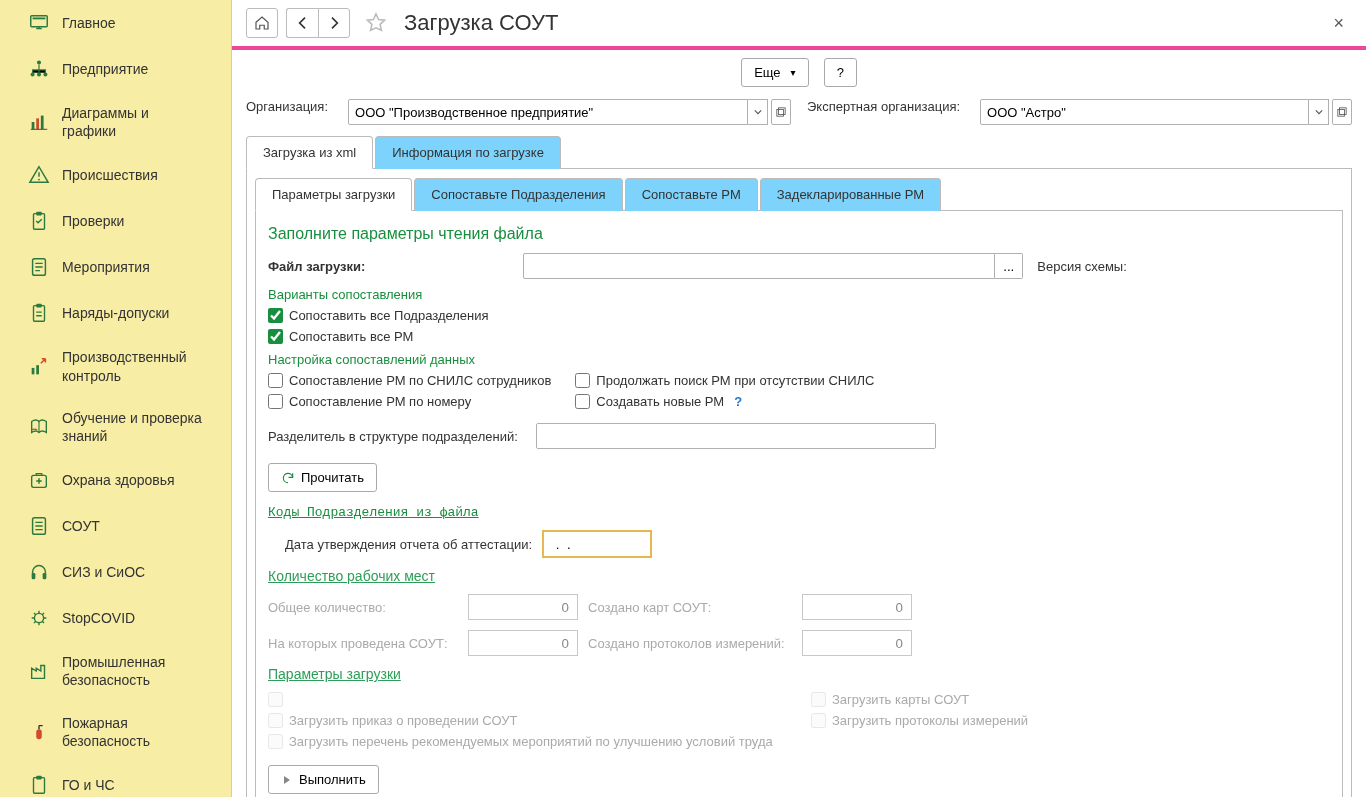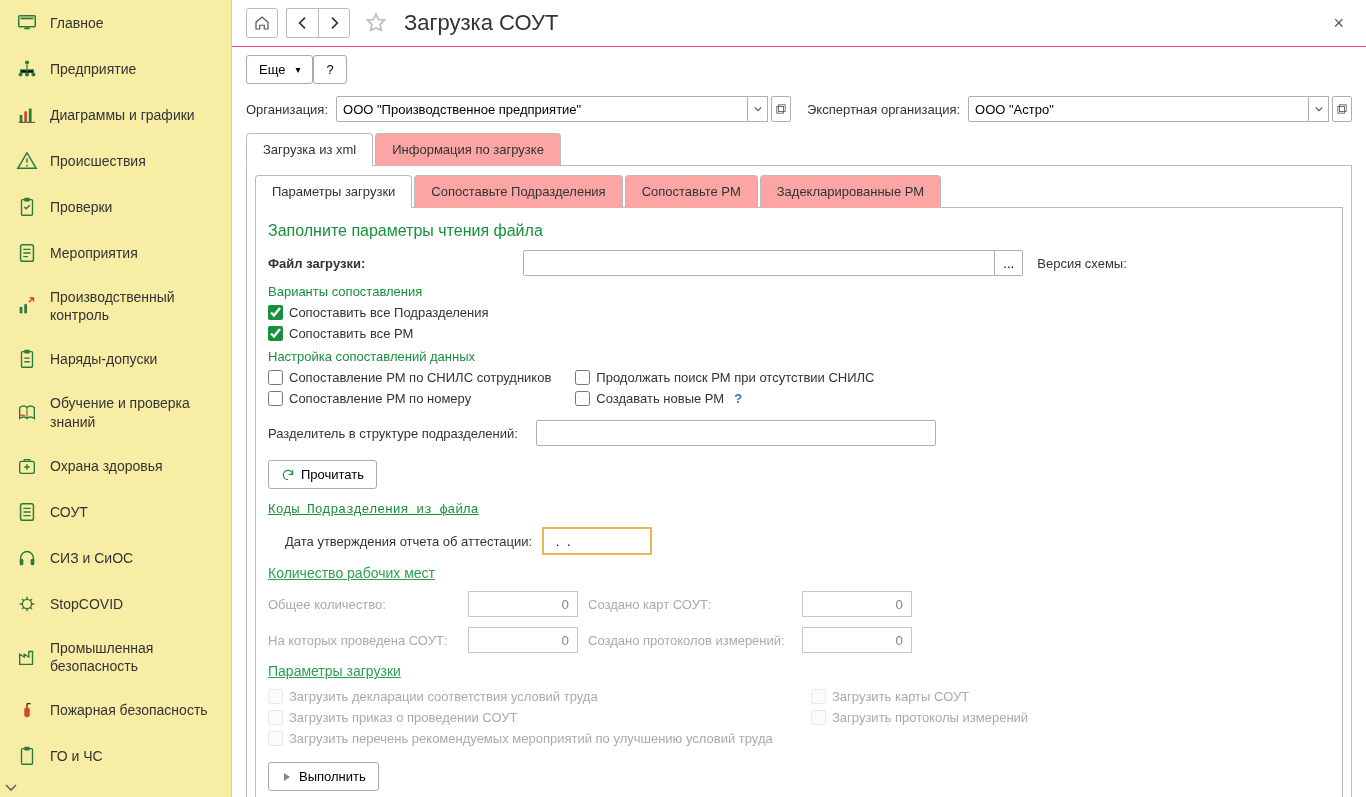--- a/index.html
+++ b/index.html
@@ -18,51 +18,51 @@
   background: #f8eda5;
   border-right: 1px solid #ccc;
   display: flex;
   flex-direction: column;
   overflow-y: auto;
 }
 .sidebar-item {
   display: flex;
   align-items: center;
   gap: 12px;
-  padding: 12px 16px;
+  padding: 12px 28px;
   cursor: pointer;
   color: #333;
 }
 .sidebar-item .icon { width: 22px; height: 22px; display: flex; align-items: center; justify-content: center; }
 .sidebar-item .label { flex: 1; font-size: 14px; line-height: 1.3; }
 .sidebar-scroll-ind { text-align: center; padding: 4px; color: #666; cursor: pointer; margin-top: auto; }
 .main { flex: 1; display: flex; flex-direction: column; }
 .toolbar {
   display: flex;
   align-items: center;
   padding: 8px 14px;
   gap: 8px;
-  border-bottom: 1px solid #ec4899;
+  border-bottom: 4px solid #ec4899;
 }
 .toolbar-btn {
   width: 32px; height: 30px;
   border: 1px solid #bbb;
   border-radius: 3px;
   background: #fff;
   display: flex; align-items: center; justify-content: center;
   cursor: pointer;
 }
 .nav-group { display: flex; gap: 0; }
 .nav-group .toolbar-btn:first-child { border-radius: 3px 0 0 3px; border-right: none; }
 .nav-group .toolbar-btn:last-child { border-radius: 0 3px 3px 0; }
 .star-icon { width: 24px; height: 24px; cursor: pointer; margin-left: 6px; }
 .page-title { font-size: 22px; margin-left: 8px; }
 .close-btn { margin-left: auto; font-size: 18px; cursor: pointer; color: #555; padding: 4px 8px; }
 .actions-row {
-  display: flex; justify-content: flex-start; gap: 0;
+  display: flex; justify-content: center; gap: 15px;
   padding: 8px 14px;
 }
 .btn {
   border: 1px solid #aaa;
   border-radius: 3px;
   background: #fff;
   padding: 6px 12px;
   cursor: pointer;
   display: inline-flex;
   align-items: center;
@@ -75,25 +75,25 @@
 .field-input {
   flex: 1; border: 1px solid #b0b0b0; height: 26px; padding: 2px 6px; font-size: 13px;
   border-radius: 2px 0 0 2px;
 }
 .field-btn {
   width: 20px; height: 26px; border: 1px solid #b0b0b0; border-left: none;
   background: #fff; cursor: pointer; display: flex; align-items: center; justify-content: center;
 }
 .field-btn.detach { border-radius: 0; margin-left: 3px; border-left: 1px solid #b0b0b0; border-radius: 2px;}
 .dual-fields { display: flex; gap: 16px; }
-.dual-fields > div { flex: 1; display: flex; align-items: center; gap: 8px; }
+.dual-fields > div { flex: 1; display: flex; gap: 20px; }
 .tabs { display: flex; border-bottom: 1px solid #bbb; }
 .tab {
   padding: 8px 16px; border: 1px solid #bbb; border-bottom: none;
-  background: #fca5a5; cursor: pointer; position: relative; top: 1px;
+  background: #7dd3fc; cursor: pointer; position: relative; top: 1px;
   border-radius: 4px 4px 0 0; margin-right: 2px; font-size: 13px;
 }
 .tab.active { background: #fff; border-bottom: 1px solid #fff; }
 .tab-panel { border: 1px solid #bbb; border-top: none; padding: 8px; }
 .inner-tabs { display: flex; border-bottom: 1px solid #bbb; }
 .inner-panel { padding: 14px 12px; border: 1px solid #bbb; border-top: none; }
 .section-title { color: #188f3e; font-size: 16px; margin-bottom: 10px; font-weight: normal; }
 .section-title.u { text-decoration: underline; cursor: pointer; }
 .section-title.muted { color: #2d9e58; }
 .sub-title { color: #188f3e; font-size: 13px; margin: 8px 0 6px; }
@@ -185,36 +185,36 @@
         <svg width="22" height="22" viewBox="0 0 24 24">
           <rect x="5" y="3" width="14" height="18" rx="2" fill="none" stroke="#2b7a3f" stroke-width="1.6"></rect>
           <path d="M8 8h8M8 12h8M8 16h5" stroke="#2b7a3f" stroke-width="1.4"></path>
         </svg>
       </span>
     <span class="label">Мероприятия</span>
   </div>
   <div class="sidebar-item">
     <span class="icon">
         <svg width="22" height="22" viewBox="0 0 24 24">
+          <rect x="6" y="4" width="12" height="17" rx="1" fill="none" stroke="#2b7a3f" stroke-width="1.5"></rect>
+          <rect x="9" y="2" width="6" height="4" rx="1" fill="#2b7a3f"></rect>
+          <path d="M9 11h6M9 15h6" stroke="#2b7a3f" stroke-width="1.4"></path>
+        </svg>
+      </span>
+    <span class="label">Наряды-допуски</span>
+  </div>
+  <div class="sidebar-item">
+    <span class="icon">
+        <svg width="22" height="22" viewBox="0 0 24 24">
           <rect x="4" y="13" width="3" height="7" fill="#2b7a3f"></rect>
           <rect x="9" y="10" width="3" height="10" fill="#2b7a3f"></rect>
           <path d="M14 8l5-5M19 3v4M19 3h-4" stroke="#d04a2b" stroke-width="1.6" fill="none"></path>
         </svg>
       </span>
     <span class="label">Производственный контроль</span>
-  </div>
-  <div class="sidebar-item">
-    <span class="icon">
-        <svg width="22" height="22" viewBox="0 0 24 24">
-          <rect x="6" y="4" width="12" height="17" rx="1" fill="none" stroke="#2b7a3f" stroke-width="1.5"></rect>
-          <rect x="9" y="2" width="6" height="4" rx="1" fill="#2b7a3f"></rect>
-          <path d="M9 11h6M9 15h6" stroke="#2b7a3f" stroke-width="1.4"></path>
-        </svg>
-      </span>
-    <span class="label">Наряды-допуски</span>
   </div>
   <div class="sidebar-item">
     <span class="icon">
         <svg width="22" height="22" viewBox="0 0 24 24">
           <path d="M4 6c3-2 6-2 8 0 2-2 5-2 8 0v12c-3-2-6-2-8 0-2-2-5-2-8 0Z" fill="none" stroke="#2b7a3f" stroke-width="1.5"></path>
           <path d="M12 6v12" stroke="#2b7a3f" stroke-width="1.2"></path>
           <path d="M4 15c2-1 4-1 6 0" stroke="#d04a2b" stroke-width="1.3" fill="none"></path>
         </svg>
       </span>
     <span class="label">Обучение и проверка знаний</span>
@@ -461,21 +461,20 @@
             <input readonly="" value="0" style="">
             <span class="lbl">Создано протоколов измерений:</span>
             <input readonly="" value="0" style="">
           </div>
 
           <div class="section-title u muted" style="font-size:14px;">Параметры загрузки</div>
           <div class="cols">
             <div style="flex:1;">
               <div class="row-flex">
                 <input type="checkbox" class="check disabled" disabled="" style="">
-                <label class="check-label disabled">Загрузить декларации соответствия условий труда</label>
               </div>
               <div class="row-flex">
                 <input type="checkbox" class="check disabled" disabled="" style="">
                 <label class="check-label disabled">Загрузить приказ о проведении СОУТ</label>
               </div>
               <div class="row-flex">
                 <input type="checkbox" class="check disabled" disabled="" style="">
                 <label class="check-label disabled">Загрузить перечень рекомендуемых мероприятий по улучшению условий труда</label>
               </div>
             </div>

